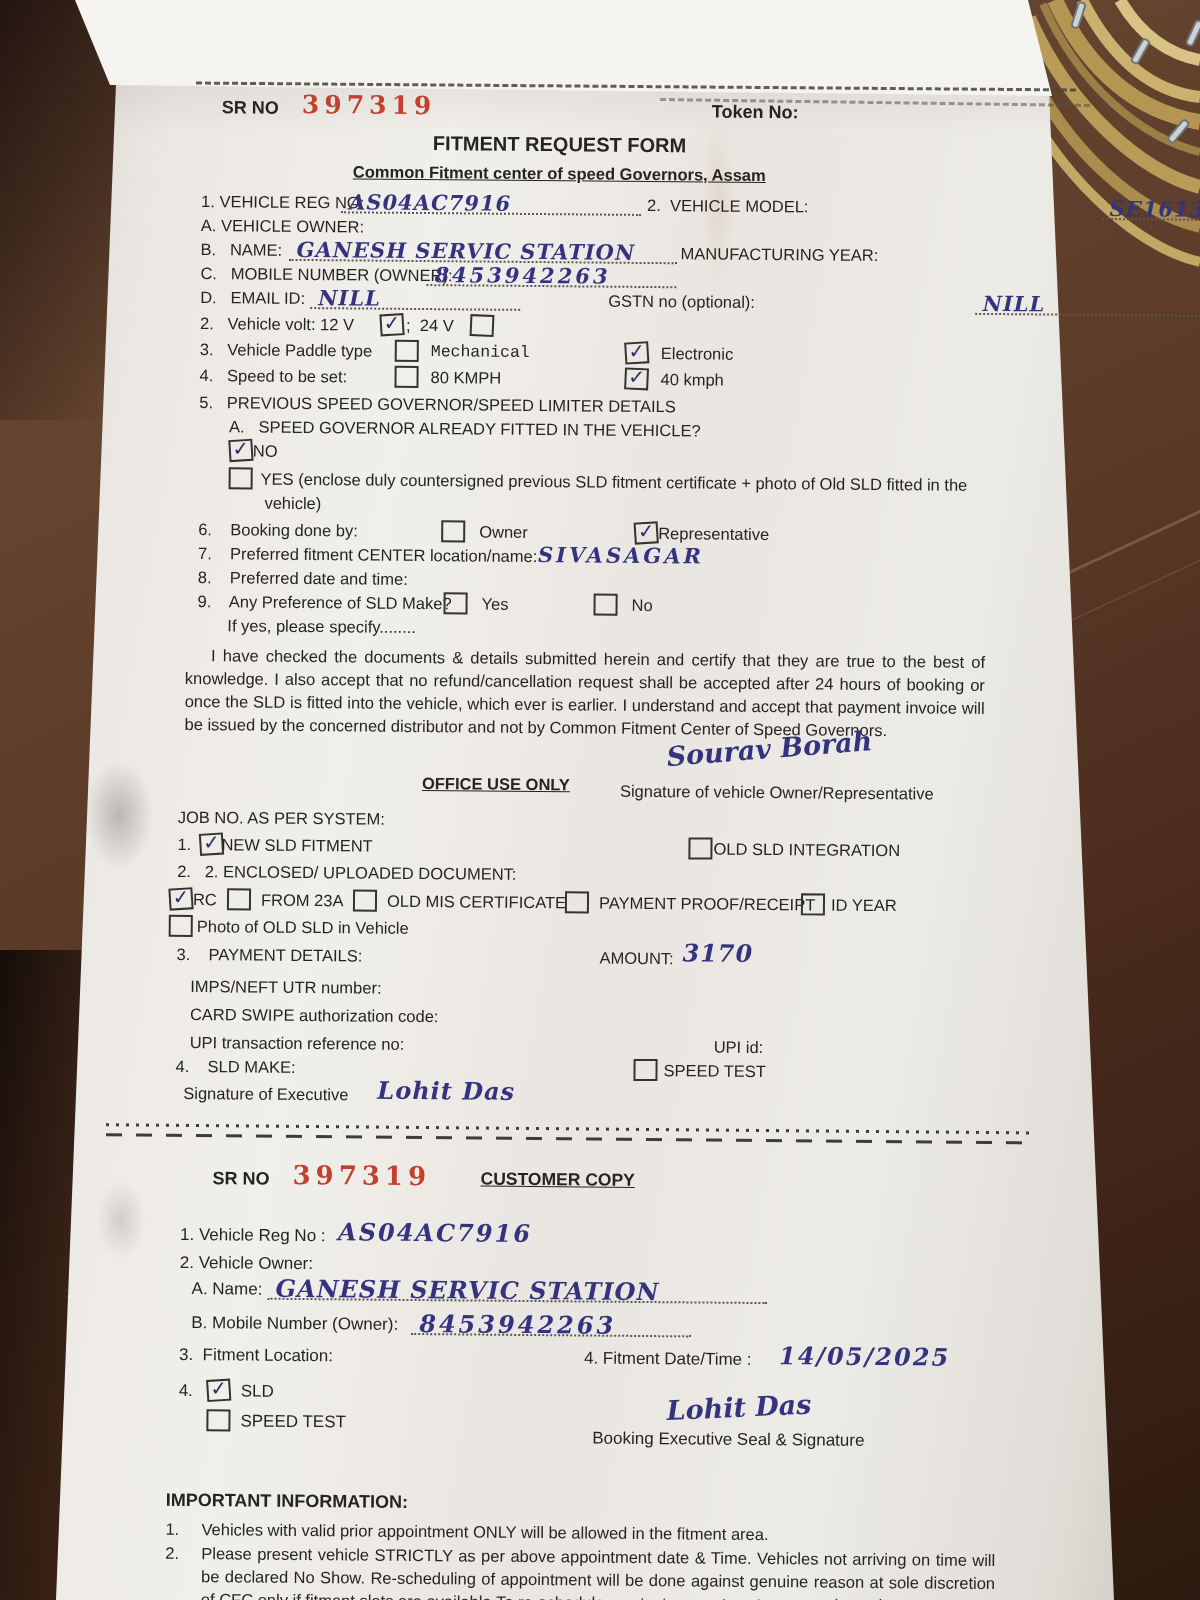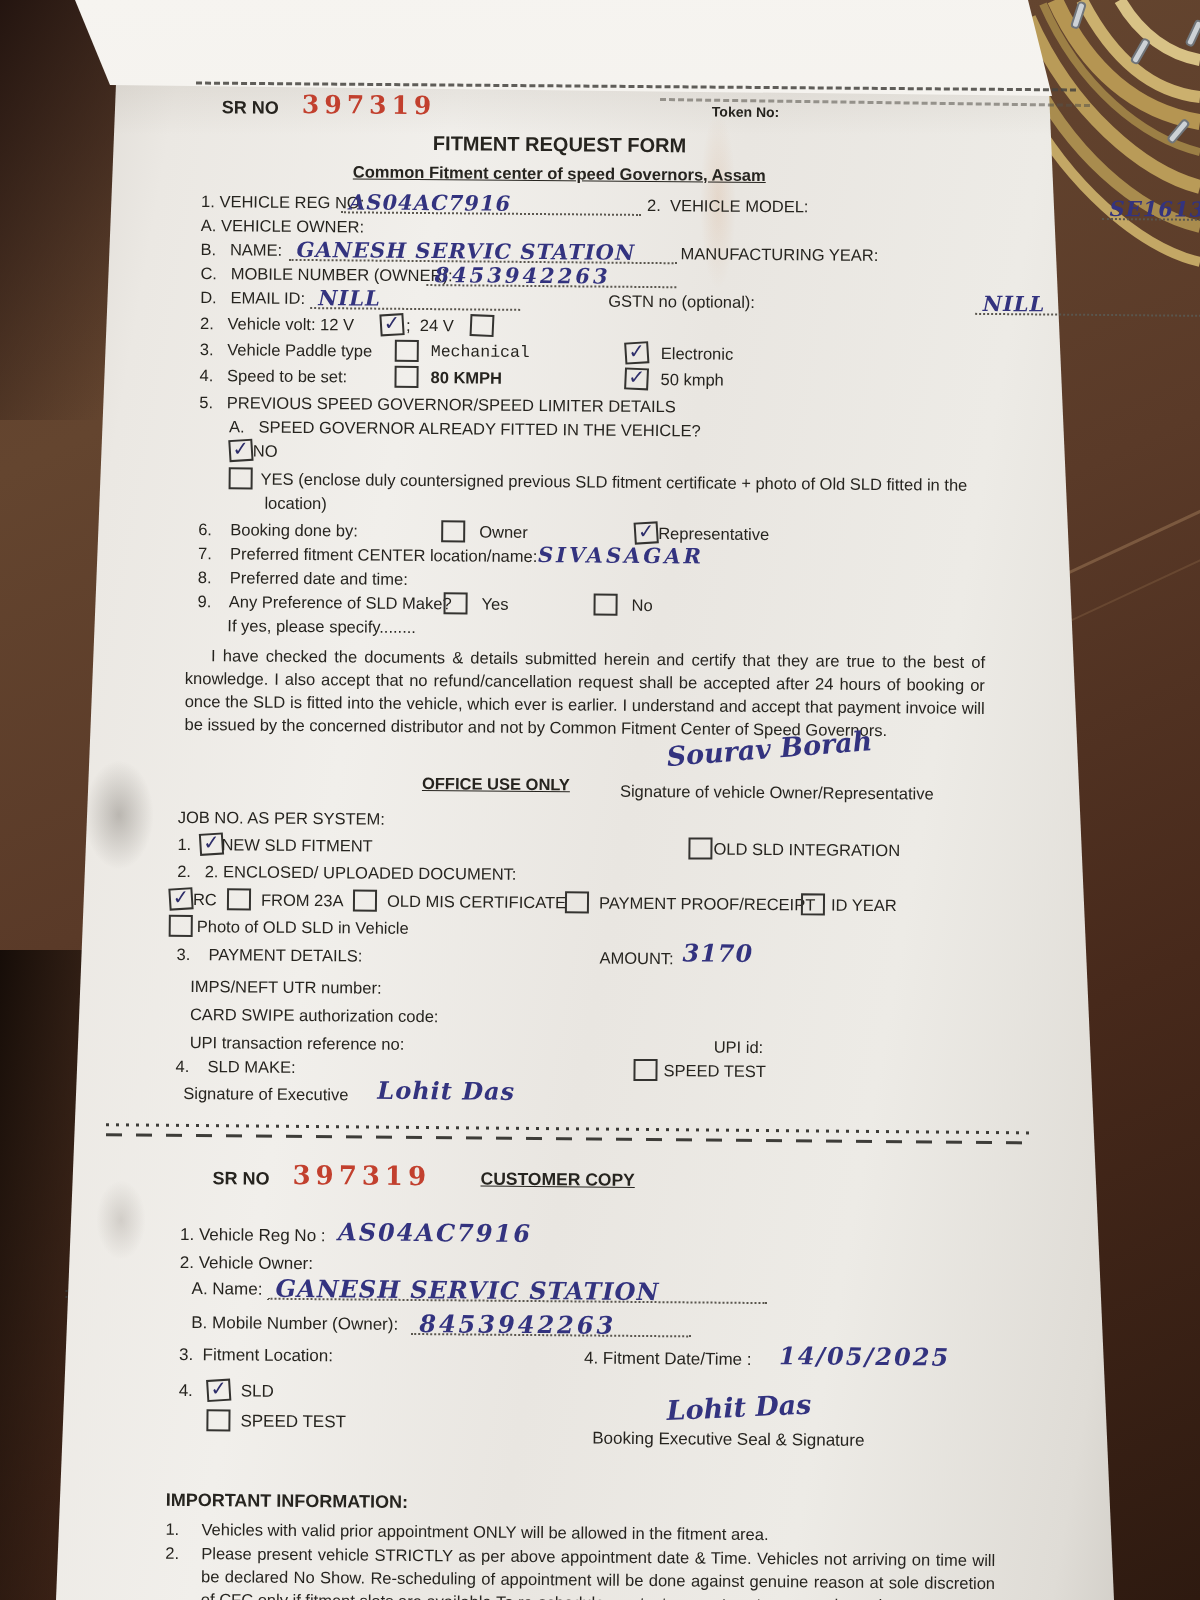--- a/index.html
+++ b/index.html
@@ -91,21 +91,21 @@
 <div class="perf-top"></div>
 <div class="perf-top2"></div>
 
 <span class="stray">:</span>
 
 <div class="content">
 
   <div class="row" style="height:32px;">
     <span class="abs b" style="left:32px;font-size:18px;">SR NO</span>
     <span class="abs red" style="left:112px;font-size:25px;top:-4px;">397319</span>
-    <span class="abs b" style="left:522px;font-size:14px;">Token No:</span>
+    <span class="abs b" style="left:522px;font-size:18px;">Token No:</span>
   </div>
 
   <div class="center b" style="width:740px;font-size:20px;margin-top:2px;">FITMENT REQUEST FORM</div>
   <div class="center b u" style="width:740px;font-size:16.5px;margin-top:6px;margin-bottom:8px;">Common Fitment center of speed Governors, Assam</div>
 
   <div class="row">
     <span class="abs lbl" style="left:12px;">1. VEHICLE REG NO:</span>
     <span class="abs dotl" style="left:152px;width:300px;"><span class="hw hw-md">AS04AC7916</span></span>
     <span class="abs lbl" style="left:458px;">2.  VEHICLE MODEL:</span>
     <span class="abs dotl" style="left:608px;width:195px;"><span class="hw hw-md">SE1613</span></span>
@@ -139,41 +139,41 @@
   <div class="row" style="margin-top:2px;">
     <span class="abs lbl" style="left:12px;">3.   Vehicle Paddle type</span>
     <span class="cb abs" style="left:207px;"></span>
     <span class="abs lbl" style="left:243px;font-family:Liberation Mono, monospace;">Mechanical</span>
     <span class="cb t1 abs" style="left:437px;">✓</span>
     <span class="abs lbl" style="left:473px;">Electronic</span>
   </div>
   <div class="row" style="margin-top:2px;">
     <span class="abs lbl" style="left:12px;">4.   Speed to be set:</span>
     <span class="cb abs" style="left:207px;"></span>
-    <span class="abs lbl" style="left:243px;font-weight:bold;">80 KMPH</span>
+    <span class="abs lbl" style="left:243px;">80 KMPH</span>
     <span class="cb t2 abs" style="left:437px;">✓</span>
-    <span class="abs lbl" style="left:473px;">50 kmph</span>
+    <span class="abs lbl" style="left:473px;">40 kmph</span>
   </div>
 
   <div class="row" style="margin-top:3px;">
       <span class="abs lbl" style="left:12px;">5.   PREVIOUS SPEED GOVERNOR/SPEED LIMITER DETAILS</span>
     </div>
   <div class="row">
       <span class="abs lbl" style="left:42px;">A.   SPEED GOVERNOR ALREADY FITTED IN THE VEHICLE?</span>
     </div>
   <div class="row">
     <span class="cb t1 abs" style="left:42px;">✓</span>
     <span class="abs lbl" style="left:66px;">NO</span>
   </div>
   <div class="row" style="margin-top:4px;">
     <span class="cb abs" style="left:42px;"></span>
     <span class="abs lbl" style="left:74px;width:730px;">YES (enclose duly countersigned previous SLD fitment certificate + photo of Old SLD fitted in the</span>
   </div>
   <div class="row">
-      <span class="abs lbl" style="left:78px;">location)</span>
+      <span class="abs lbl" style="left:78px;">vehicle)</span>
     </div>
 
   <div class="row" style="margin-top:3px;">
     <span class="abs lbl" style="left:12px;">6.    Booking done by:</span>
     <span class="cb abs" style="left:255px;"></span>
     <span class="abs lbl" style="left:293px;">Owner</span>
     <span class="cb t1 abs" style="left:448px;">✓</span>
     <span class="abs lbl" style="left:472px;">Representative</span>
   </div>
   <div class="row">

